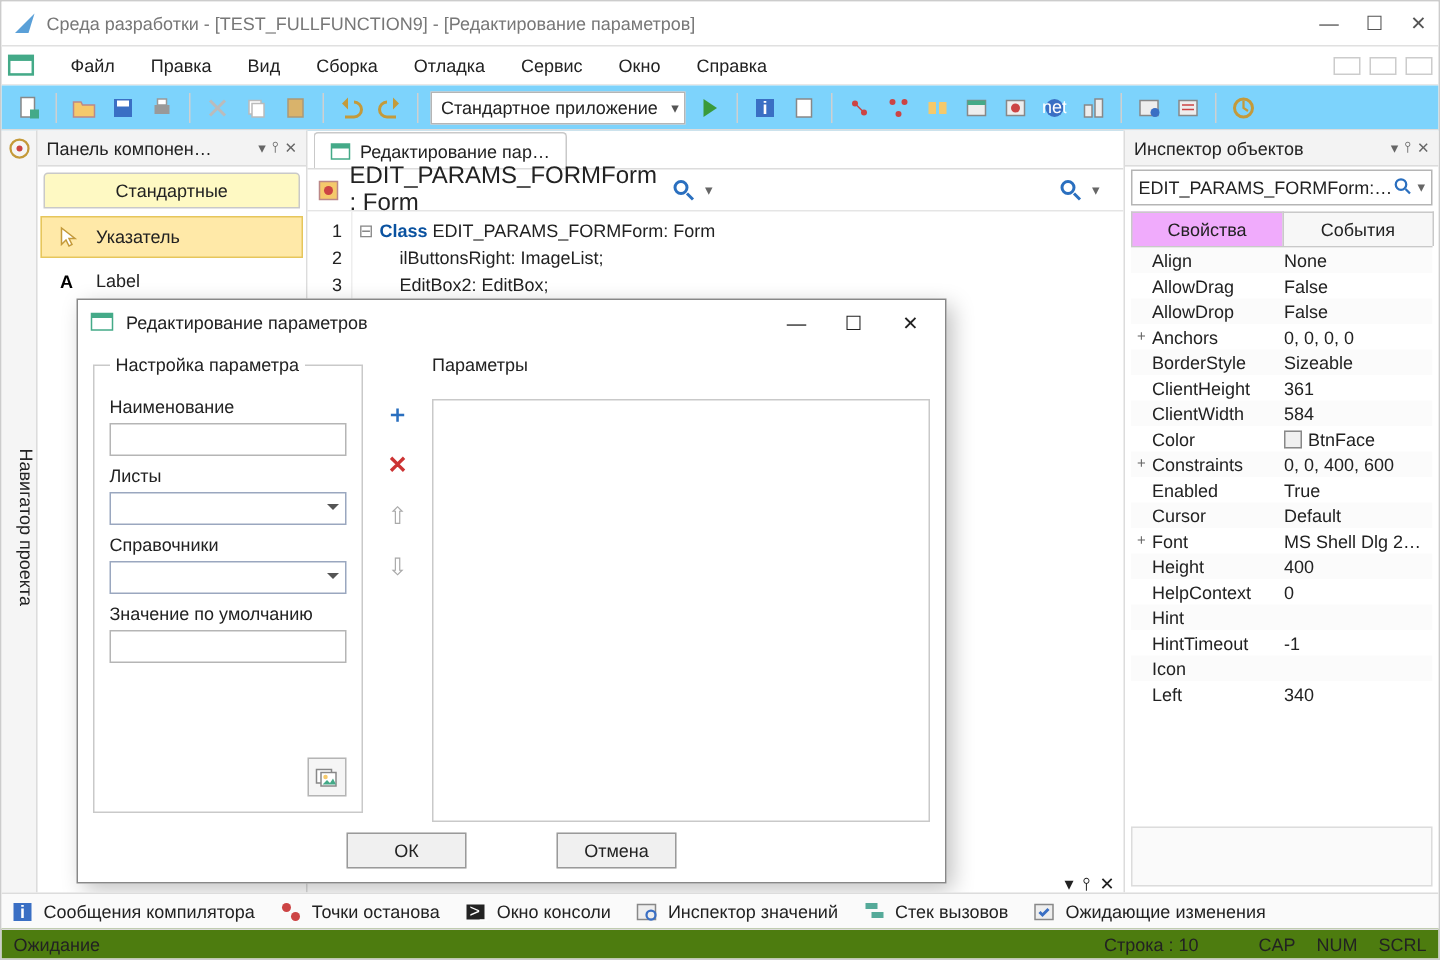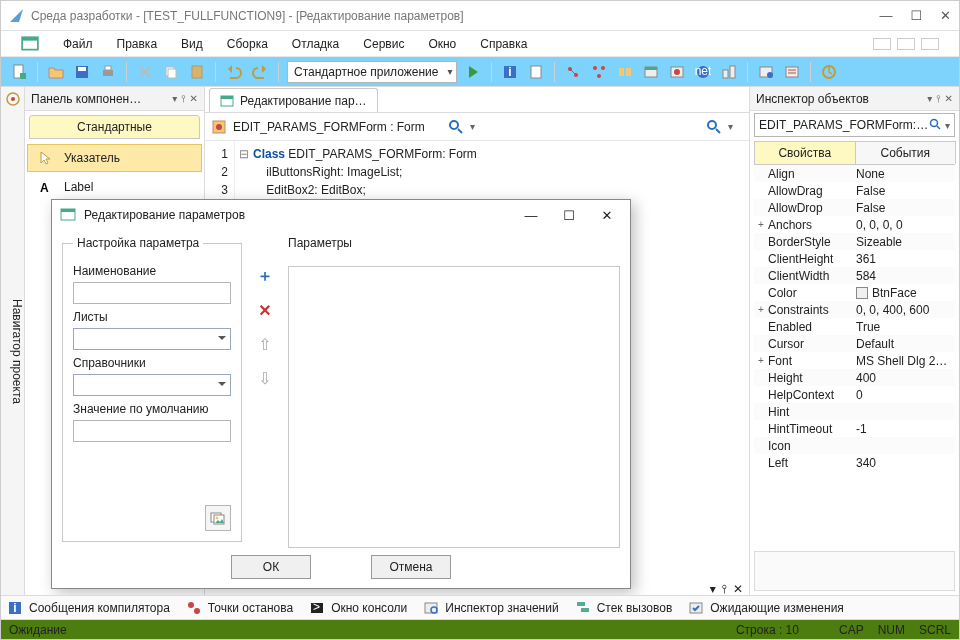--- a/index.html
+++ b/index.html
@@ -2,21 +2,21 @@
 <html><head>
 <meta charset="utf-8">
 <style>
 *{box-sizing:border-box;margin:0;padding:0;font-family:"Segoe UI",Tahoma,sans-serif;font-size:12px;color:#222}
 body{background:#fff;width:960px;height:640px;overflow:hidden;position:relative;border:1px solid #ccc}
 .titlebar{height:30px;background:#fff;display:flex;align-items:center;padding:12px 8px;border-bottom:1px solid #e0e0e0}
 .titlebar .app-icon{width:16px;height:16px;margin-right:6px}
 .titlebar .title{color:#777;flex:1}
 .titlebar .win-btns{display:flex;gap:18px}
 .titlebar .win-btns span{color:#555;font-size:13px;cursor:default}
-.menubar{height:26px;display:flex;align-items:center;padding:0 20px;gap:4px;border-bottom:1px solid #e8e8e8}
+.menubar{height:26px;display:flex;align-items:center;padding:0 4px;gap:4px;border-bottom:1px solid #e8e8e8}
 .menubar .micon{width:18px;height:18px;margin-right:10px}
 .menubar .mitem{padding:3px 10px;cursor:default}
 .menubar .right-ctrls{margin-left:auto;display:flex;gap:6px}
 .menubar .right-ctrls span{width:18px;height:12px;border:1px solid #ccc;display:inline-block}
 .toolbar{height:30px;display:flex;align-items:center;padding:0 8px;gap:6px;border-bottom:1px solid #dcdcdc;background:#7dd3fc}
 .toolbar .grp-sep{width:1px;height:20px;background:#d0d0d0;margin:0 2px}
 .toolbar .tbtn{width:20px;height:20px;display:flex;align-items:center;justify-content:center;cursor:default}
 .toolbar .tbtn svg{width:16px;height:16px}
 .toolbar .combo{border:1px solid #b5b5b5;height:22px;padding:0 18px 0 6px;display:flex;align-items:center;position:relative;background:#fff;font-size:12px}
 .toolbar .combo:after{content:"▾";position:absolute;right:4px;font-size:10px;color:#555}
@@ -32,35 +32,35 @@
 .comp-item{height:28px;display:flex;align-items:center;padding:0 10px;gap:10px;cursor:default;border:1px solid transparent;margin:1px 2px}
 .comp-item.sel{background:#ffe9a8;border:1px solid #e6c65c}
 .comp-item .ci{width:16px;height:16px;display:flex;align-items:center;justify-content:center}
 .editor-col{flex:1;display:flex;flex-direction:column;min-width:0}
 .editor-tabs{height:26px;display:flex;align-items:flex-end;padding-left:4px;gap:2px;border-bottom:1px solid #dcdcdc}
 .editor-tab{height:24px;border:1px solid #c9c9c9;border-bottom:none;border-radius:3px 3px 0 0;padding:0 10px;display:flex;align-items:center;gap:6px;background:#fff;max-width:180px}
 .editor-tab .ico{width:14px;height:14px}
 .editor-tab .lbl{overflow:hidden;text-overflow:ellipsis;white-space:nowrap}
 .crumb-row{height:28px;display:flex;align-items:center;padding:0 6px;gap:6px;border-bottom:1px solid #e5e5e5}
 .crumb-row .cicon{width:16px;height:16px}
-.crumb-row .crumb{flex:1;font-size:12px}
+.crumb-row .crumb{flex:1;font-size:16px}
 .crumb-row .srch{width:16px;height:16px;color:#2a6fbf}
 .crumb-row .dd{font-size:10px;color:#666;margin-right:10px}
 .code-area{flex:1;display:flex;font-family:Consolas,monospace;font-size:13px;overflow:hidden}
 .gutter{width:30px;background:#fff;border-right:1px solid #eee;text-align:right;padding:4px 6px 0 0;color:#2a6fbf}
 .gutter div{height:18px;line-height:18px}
 .code{padding:4px 0 0 18px;white-space:pre;line-height:18px}
 .code .kw{color:#0a52a0;font-weight:bold}
 .code .fold{color:#888;position:absolute;margin-left:-14px}
 .inspector{width:210px;border-left:1px solid #dcdcdc;display:flex;flex-direction:column;background:#fff}
 .insp-combo{height:24px;margin:2px 4px;border:1px solid #b5b5b5;display:flex;align-items:center;padding:0 4px;font-size:12px}
 .insp-combo .ictxt{flex:1;overflow:hidden;white-space:nowrap;text-overflow:ellipsis}
 .insp-tabs{height:24px;display:flex;border-bottom:1px solid #c9c9c9;margin:2px 4px 0}
 .insp-tabs .it{flex:1;display:flex;align-items:center;justify-content:center;border:1px solid #c9c9c9;border-bottom:none;margin-right:-1px;background:#f7f7f7;cursor:default}
-.insp-tabs .it.act{background:#fef9c3}
+.insp-tabs .it.act{background:#f0abfc}
 .prop-grid{flex:1;overflow:auto;margin:0 4px}
 .prop-row{display:flex;height:17px;align-items:center;font-size:12px}
 .prop-row:nth-child(odd){background:#fbfbfb}
 .prop-row .exp{width:14px;text-align:center;color:#666;font-size:10px}
 .prop-row .pn{width:88px;overflow:hidden}
 .prop-row .pv{flex:1;overflow:hidden;text-overflow:ellipsis;white-space:nowrap}
 .prop-row .sw{width:12px;height:12px;border:1px solid #888;background:#f0f0f0;display:inline-block;vertical-align:middle;margin-right:4px}
 .insp-desc{height:40px;margin:4px;border:1px solid #dcdcdc;background:#fafafa}
 .bottom-tabs{position:absolute;left:0;right:0;bottom:20px;height:24px;border-top:1px solid #dcdcdc;display:flex;align-items:center;padding:0 6px;gap:16px;background:#fafafa}
 .bottom-tabs .bt{display:flex;align-items:center;gap:6px;cursor:default;font-size:12px}

